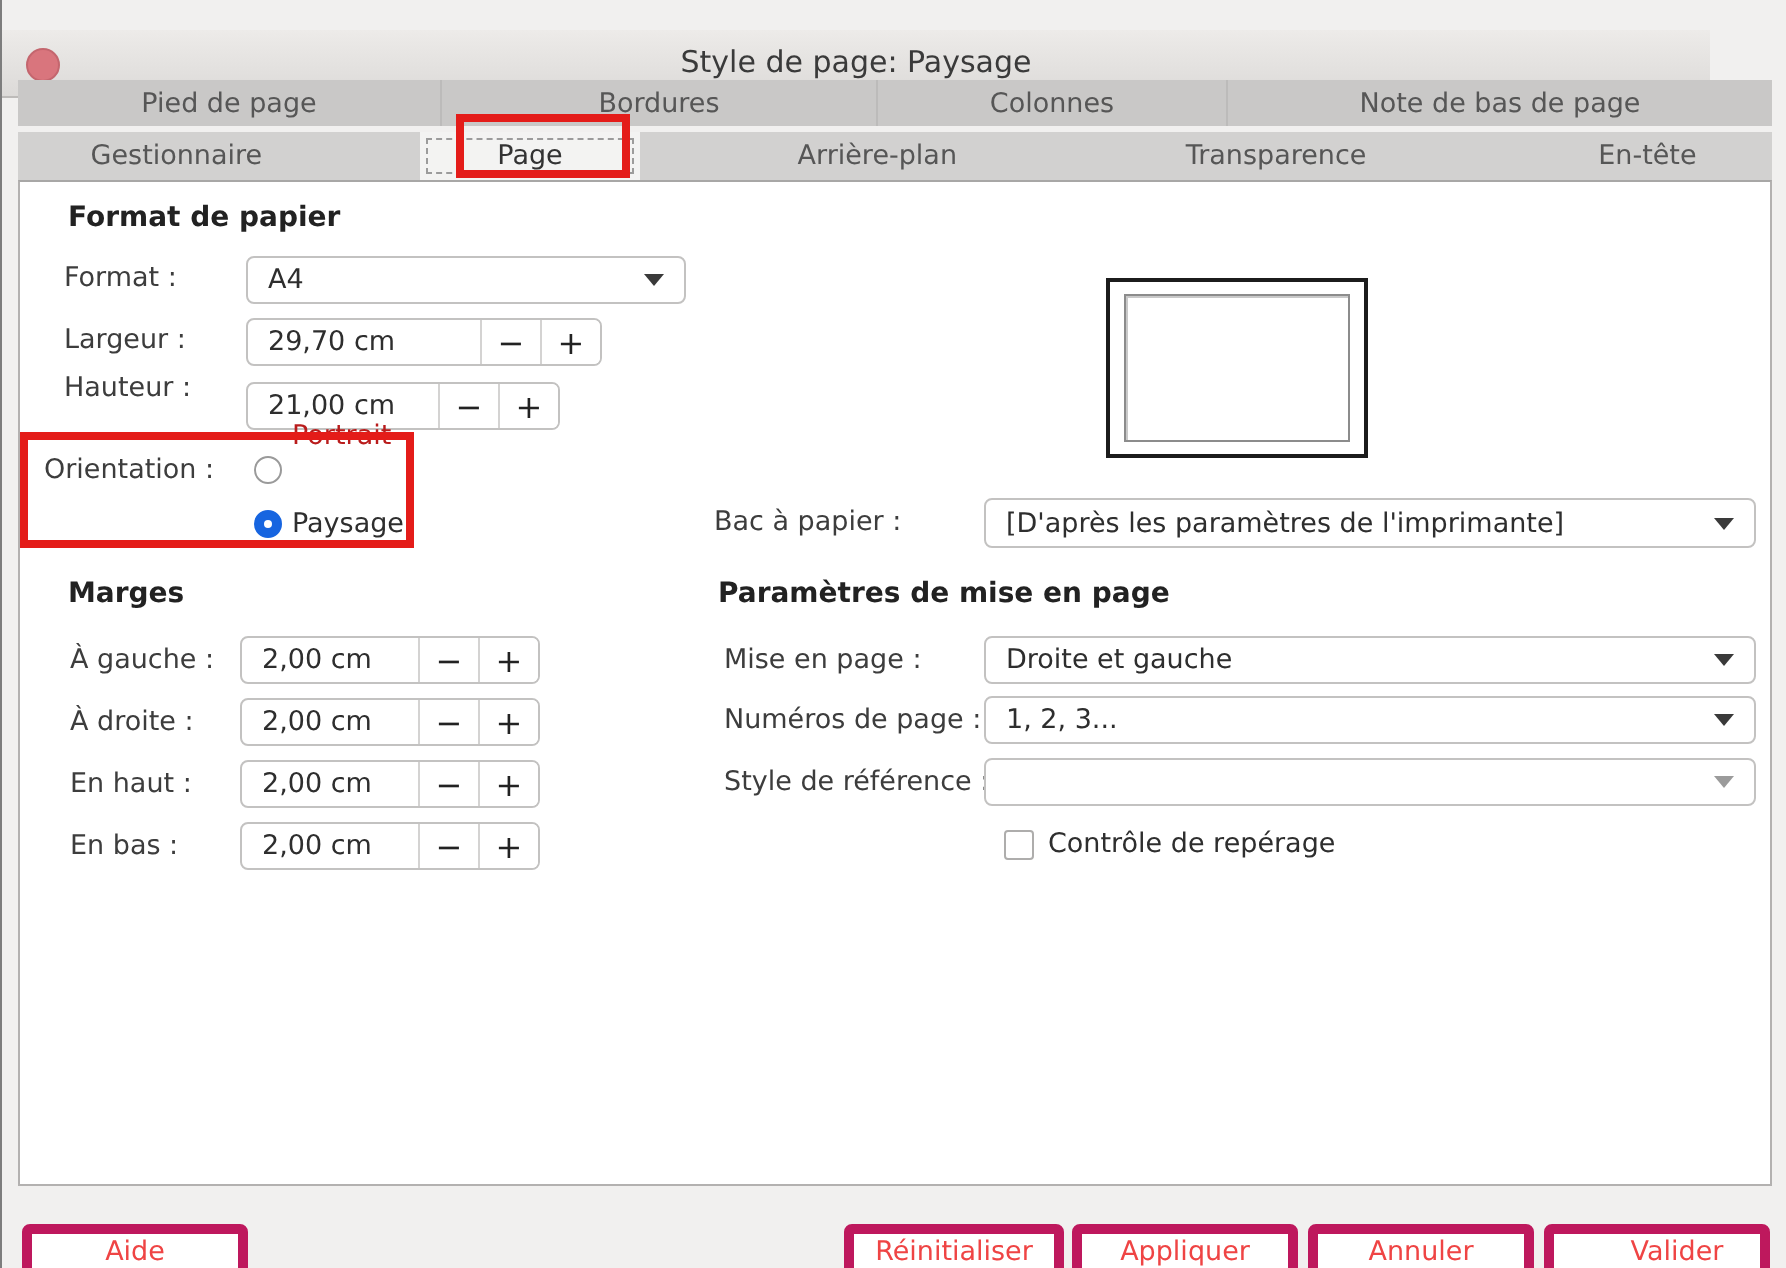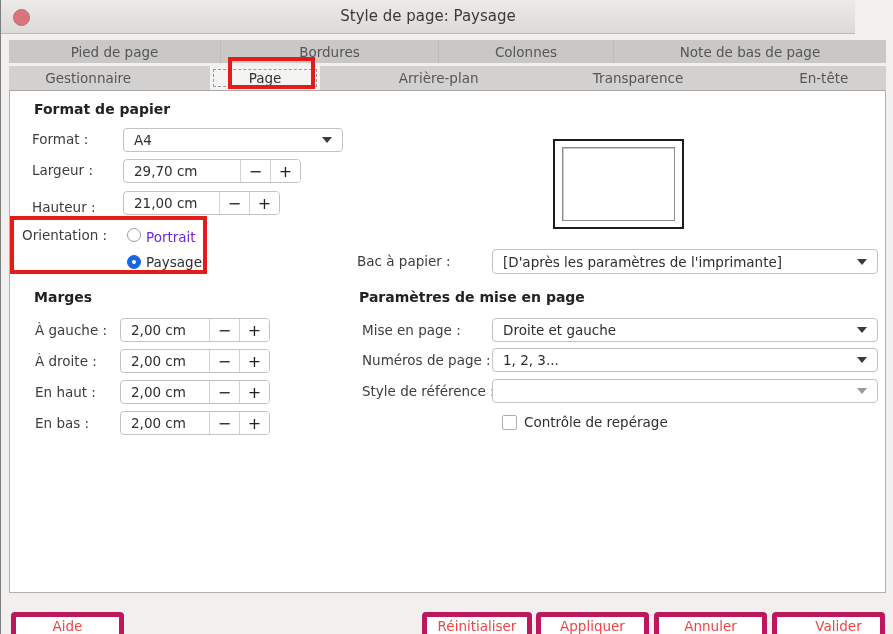--- a/index.html
+++ b/index.html
@@ -9,21 +9,21 @@
     background:#f1f0ef;
     position:relative;
     overflow:hidden;
     font-size:13.5px;
     color:#3d3d3d;
   }
   .dialog { position:absolute; inset:0; background:#f1f0ef; border-left:1px solid #7d7d7d; }
 
   
   .titlebar {
-    position:absolute; left:0; top:0; width:854px; height:34px;
+    position:absolute; left:0; top:15px; width:854px; height:34px;
     background:linear-gradient(#edebe9,#dcdad8);
     border-bottom:1px solid #bdbbb9;
   }
   .close-btn {
     position:absolute; left:12px; top:9px; width:17px; height:17px;
     border-radius:50%; background:#d9757d; border:1px solid #c4666e; cursor:pointer;
   }
   .title-text {
     position:absolute; left:0; right:0; top:7px; text-align:center;
     font-size:15px; color:#3a3a3a;
@@ -161,30 +161,30 @@
       <span class="arrow"></span>
     </div>
 
     <div class="lbl" style="left:22px; top:68px;">Largeur :</div>
     <div class="spinner" style="left:113px; top:68px; width:178px;">
       <div class="sp-value">29,70 cm</div>
       <div class="sp-btn">−</div>
       <div class="sp-btn">+</div>
     </div>
 
-    <div class="lbl" style="left:22px; top:105px;">Hauteur :</div>
+    <div class="lbl" style="left:22px; top:92px;">Hauteur :</div>
     <div class="spinner" style="left:113px; top:100px; width:157px;">
       <div class="sp-value">21,00 cm</div>
       <div class="sp-btn">−</div>
       <div class="sp-btn">+</div>
     </div>
 
     <div class="lbl" style="left:12px; top:133px;">Orientation :</div>
     <div class="radio" style="left:117px; top:137px;"></div>
-    <div class="lbl" style="left:136px; top:135px; color:#6d28d9;">Portrait</div>
+    <div class="lbl" style="left:136px; top:116px; color:#b91c1c;">Portrait</div>
     <div class="radio checked" style="left:117px; top:164px;"></div>
     <div class="lbl" style="left:136px; top:160px; color:#2e2e2e;">Paysage</div>
 
     <div class="preview-outer">
       <div class="preview-inner"></div>
     </div>
 
     <div class="lbl" style="left:347px; top:159px;">Bac à papier :</div>
     <div class="dropdown" style="left:482px; top:158px; width:386px; height:25px;">
       <span class="val-text">[D'après les paramètres de l'imprimante]</span>

